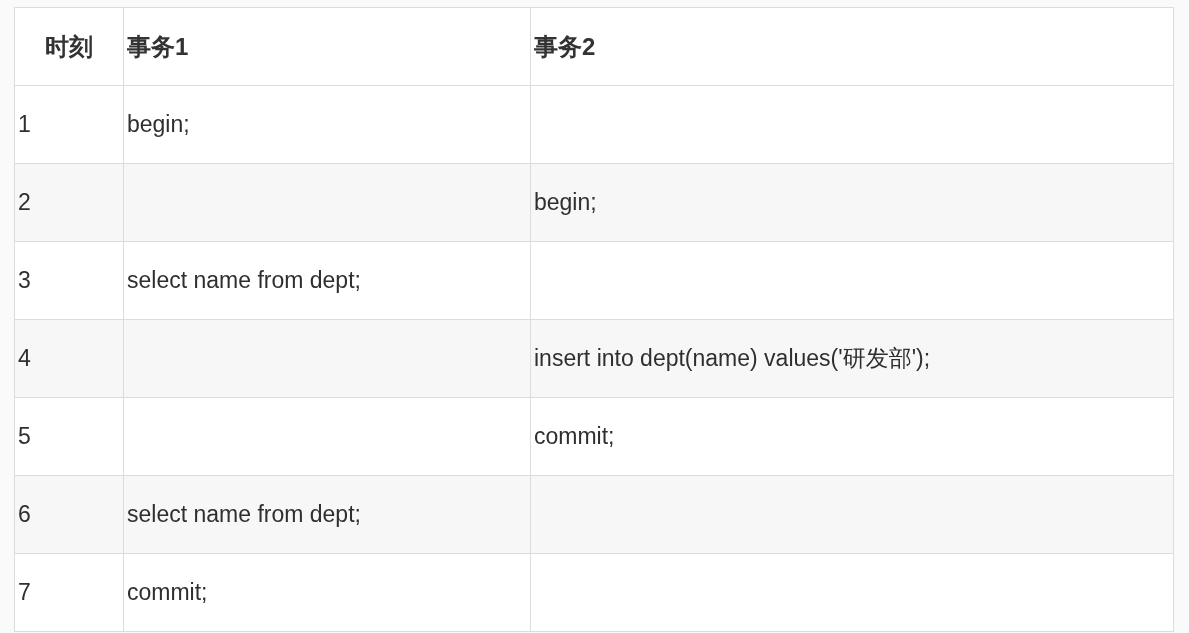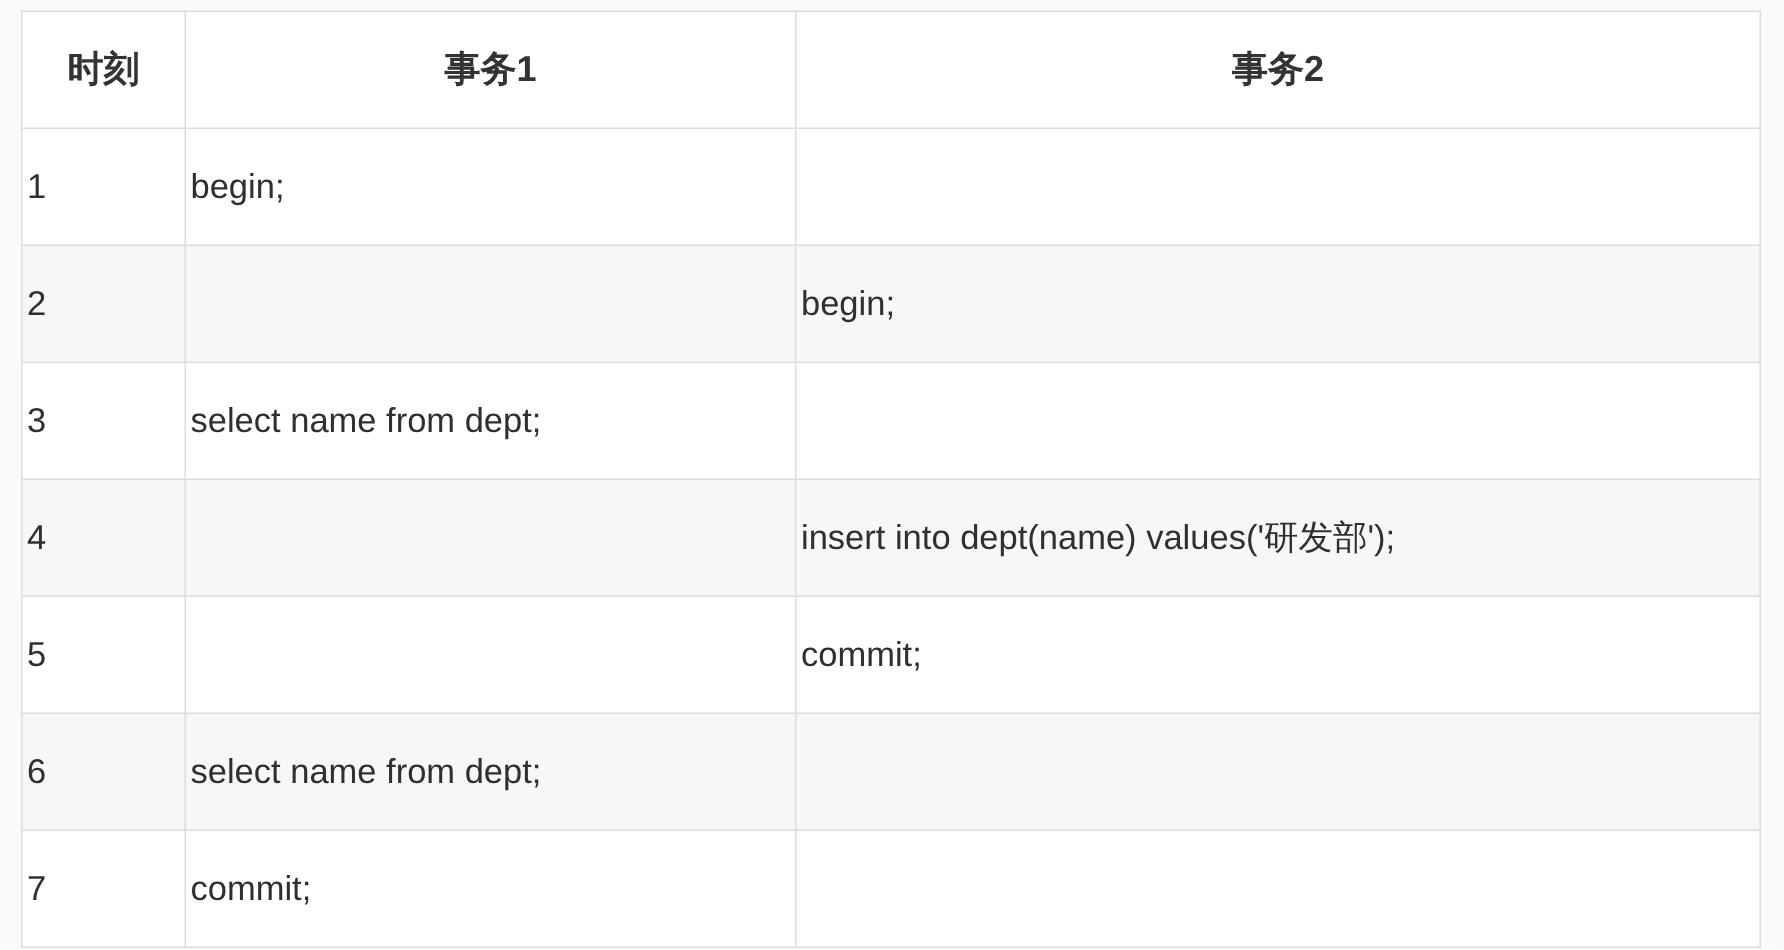--- a/index.html
+++ b/index.html
@@ -43,21 +43,21 @@
     vertical-align: middle;
     font-size: 23px;
     line-height: 1.4;
     color: #2f2f2f;
     font-weight: normal;
     white-space: nowrap;
     overflow: hidden;
   }
 
   table.schedule-table thead th {
-    text-align: center;
+    text-align: left;
     font-weight: bold;
     color: #333333;
     background: #ffffff;
     font-size: 24px;
   }
 
   table.schedule-table thead th.th-time {
     
     text-align: center;
   }

